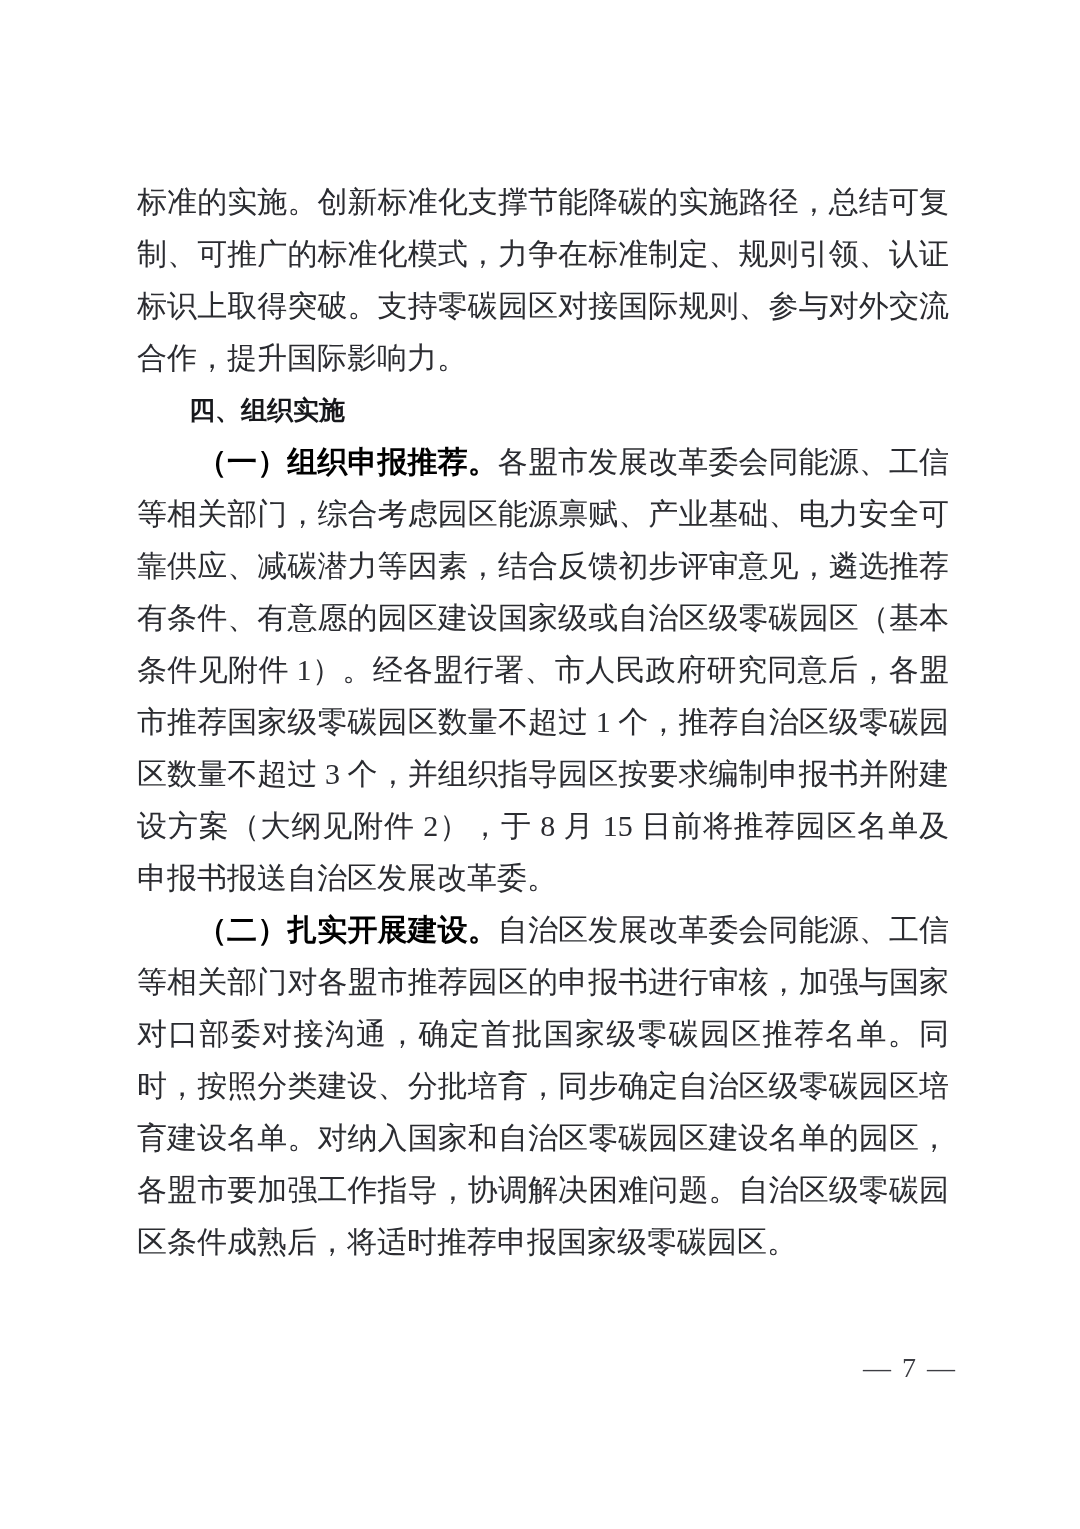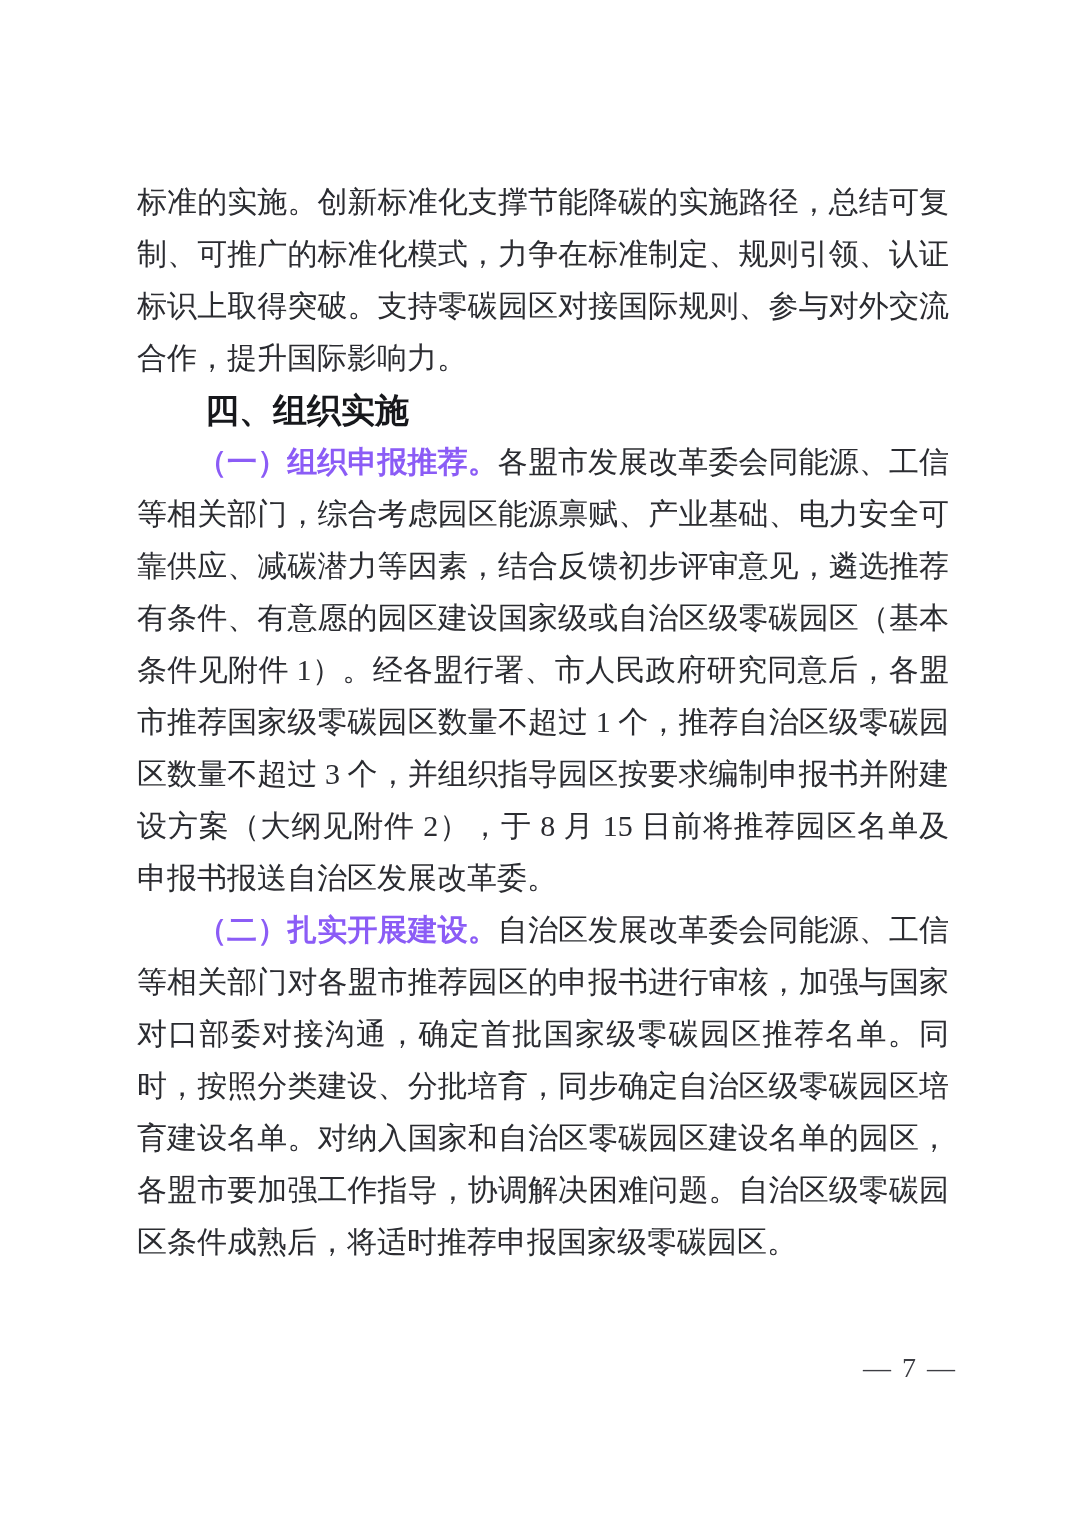--- a/index.html
+++ b/index.html
@@ -34,28 +34,28 @@
   }
   .para.indent {
     text-indent: 2em;
   }
   .section-heading {
     margin: 0;
     padding: 0;
     text-indent: 2em;
     font-family: "Liberation Sans", "DejaVu Sans", sans-serif;
     font-weight: 700;
-    font-size: 34px;
+    font-size: 26px;
     line-height: 52px;
     color: #17181c;
     text-align: left;
   }
   .lead {
     font-weight: 700;
-    color: #8b5cf6;
+    color: #000000;
   }
   .page-number {
     position: absolute;
     right: 135px;
     top: 1348px;
     font-size: 28px;
     line-height: 40px;
     color: #3c3d43;
     letter-spacing: 2px;
     font-family: "Liberation Serif", "DejaVu Serif", serif;

